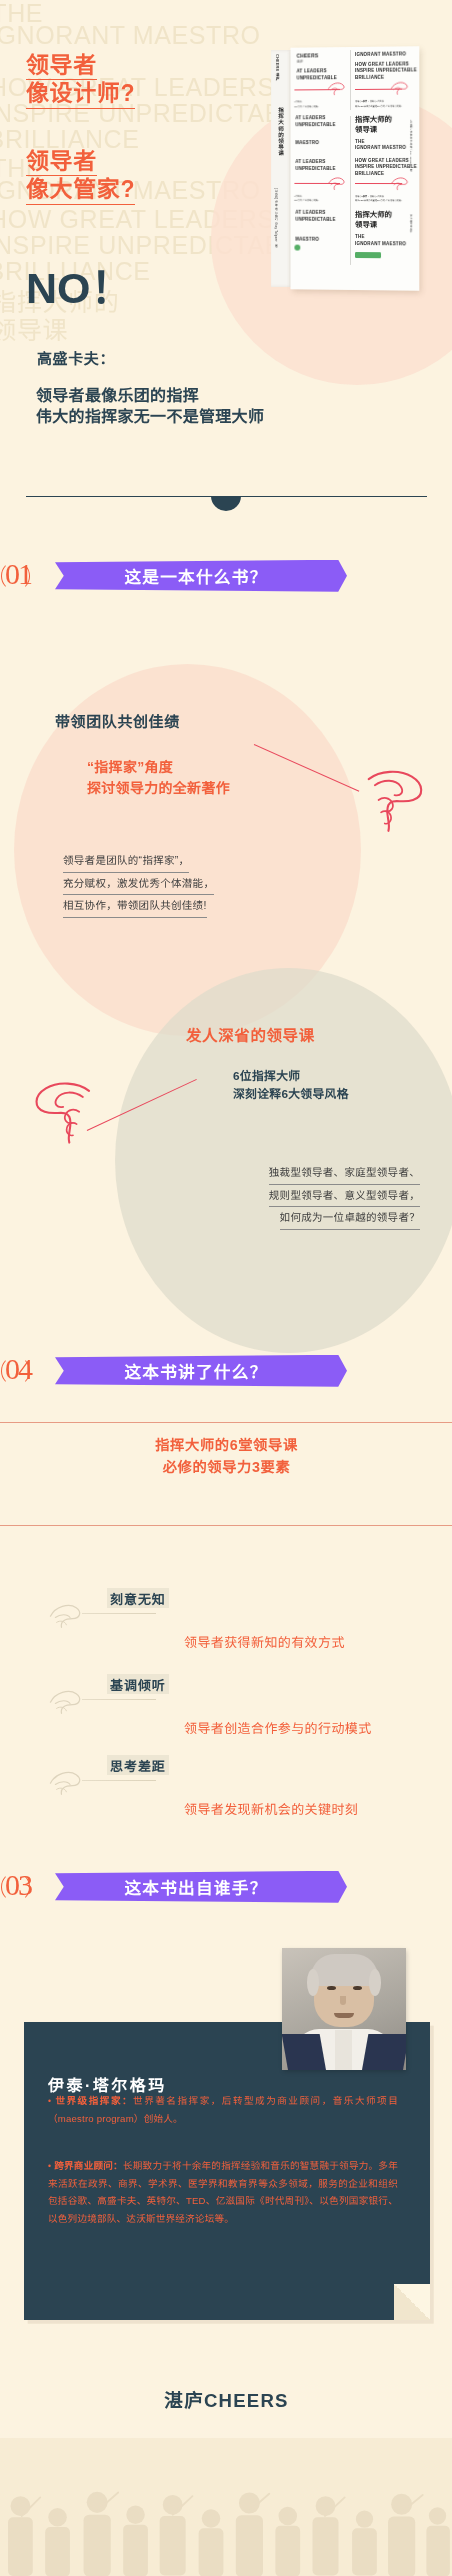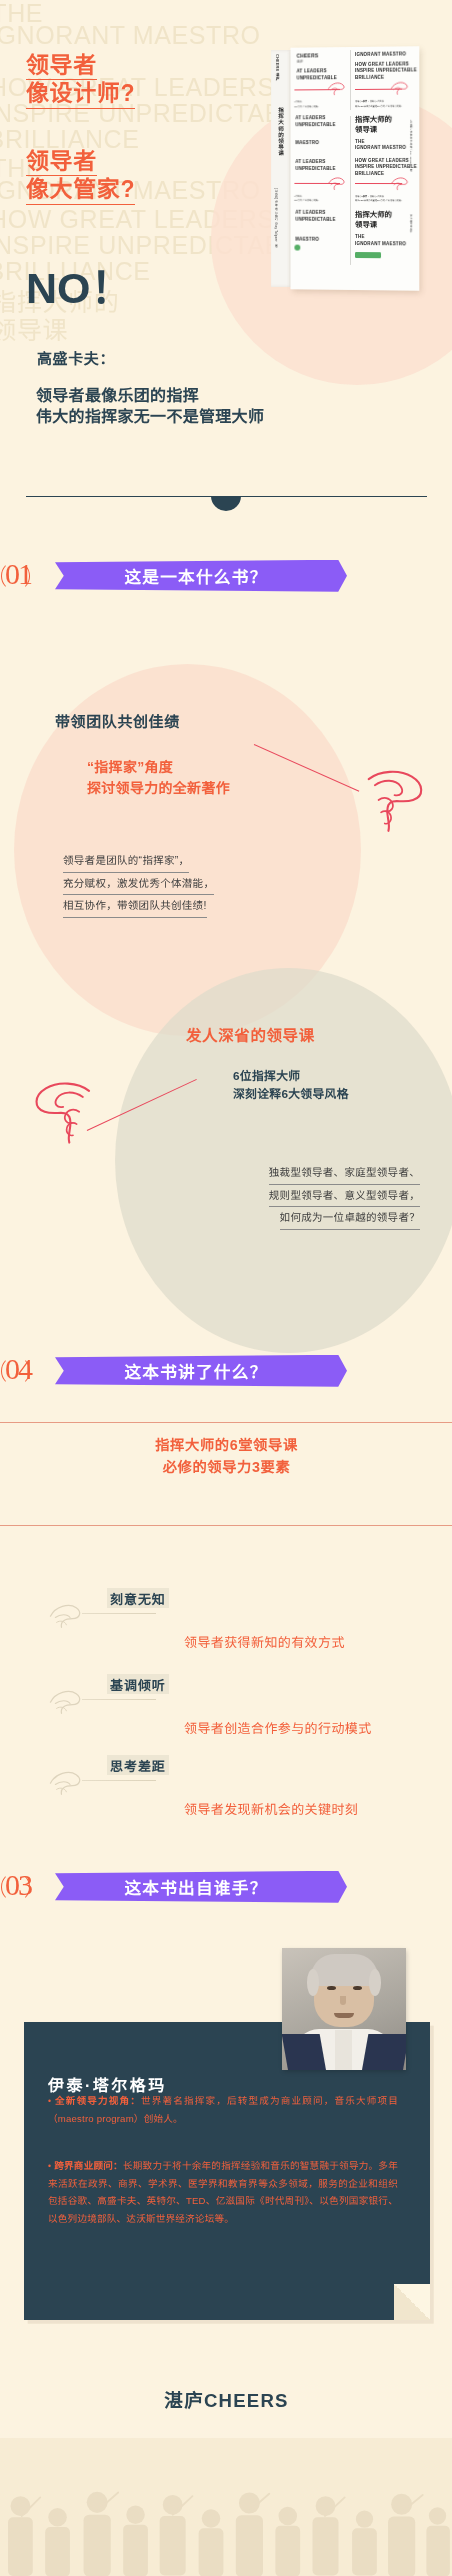--- a/index.html
+++ b/index.html
@@ -473,21 +473,21 @@
   <div style="position:absolute;left:12.4px;top:81px;width:99px;height:43px;background:#f2efe9;border-radius:25px 25px 0 0;"></div>
   <div style="position:absolute;left:2.5px;top:86px;width:38px;height:38px;background:#2a3550;transform:skewX(10deg);"></div>
   <div style="position:absolute;left:83px;top:86px;width:41px;height:38px;background:#2a3550;transform:skewX(-10deg);"></div>
   <div style="position:absolute;left:53px;top:82px;width:17.4px;height:40px;background:#e8e4dc;"></div>
 </div>
 
 <div class="author-name">伊泰·塔尔格玛</div>
 
 <div class="bio" style="top:2092px;">
   <span class="dot">•</span>
-  <b>全新领导力视角：</b><span>世界著名指挥家，后转型成为商业顾问，音乐大师项目（maestro program）创始人。</span>
+  <b>世界级指挥家：</b><span>世界著名指挥家，后转型成为商业顾问，音乐大师项目（maestro program）创始人。</span>
 </div>
 
 <div class="bio" style="top:2157px;">
   <span class="dot">•</span>
   <b>跨界商业顾问：</b><span>长期致力于将十余年的指挥经验和音乐的智慧融于领导力。多年来活跃在政界、商界、学术界、医学界和教育界等众多领域，服务的企业和组织包括谷歌、高盛卡夫、英特尔、TED、亿滋国际《时代周刊》、以色列国家银行、以色列边境部队、达沃斯世界经济论坛等。</span>
 </div>
 
 <div class="footer-logo">
   <span class="cn">湛庐</span><span class="en">CHEERS</span>
 </div>

